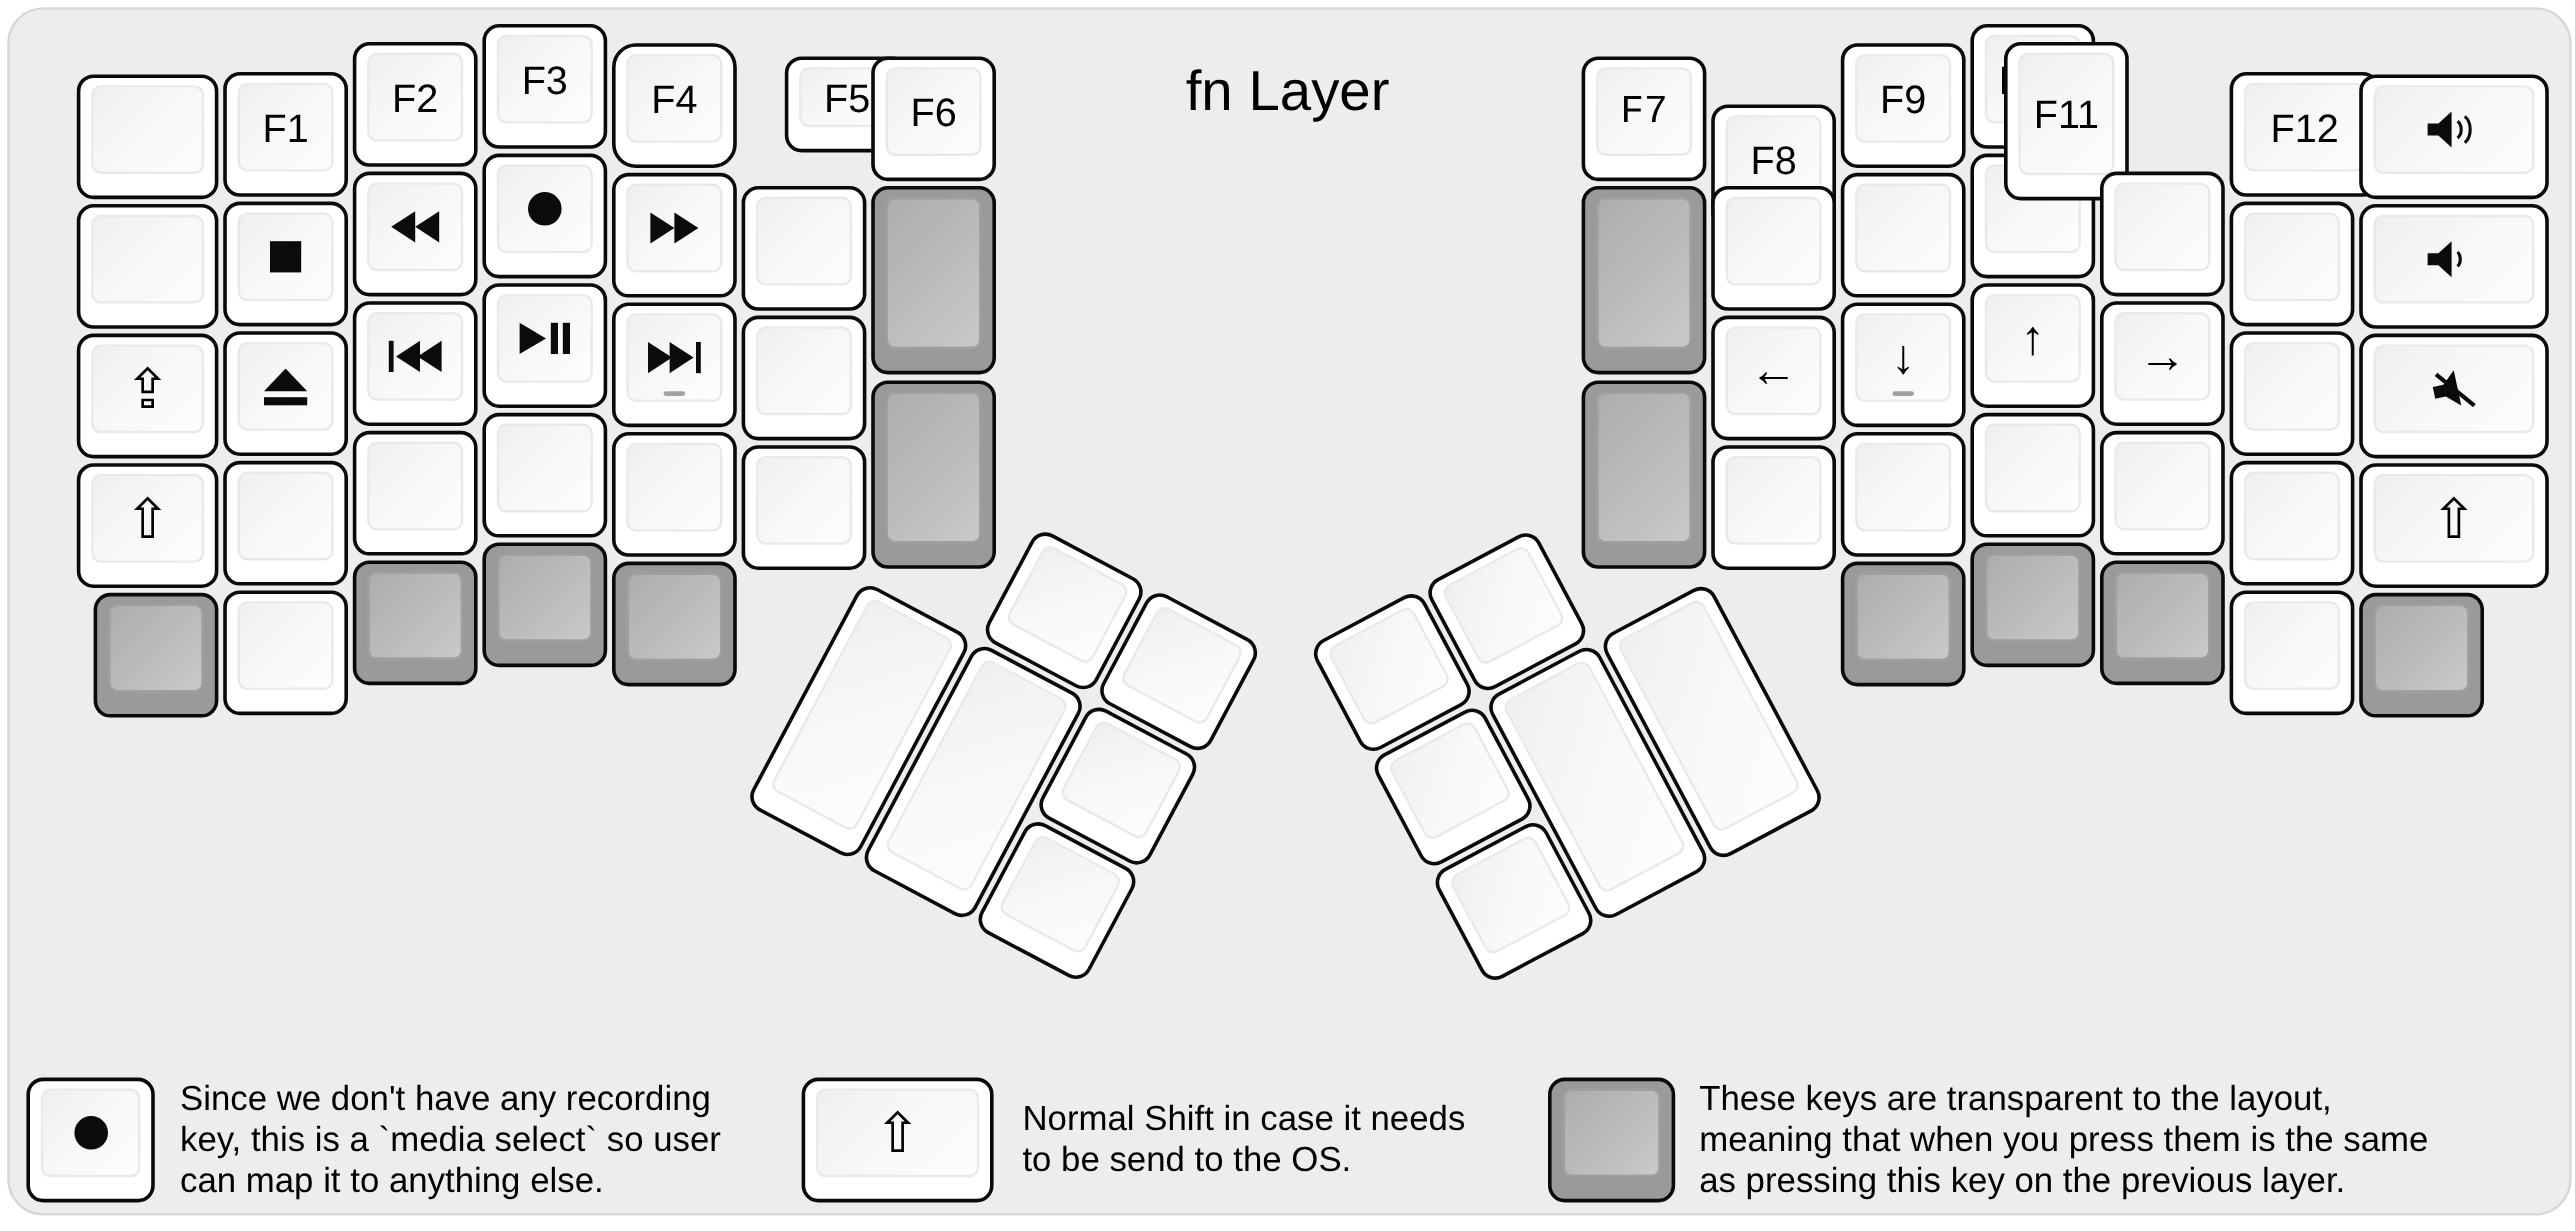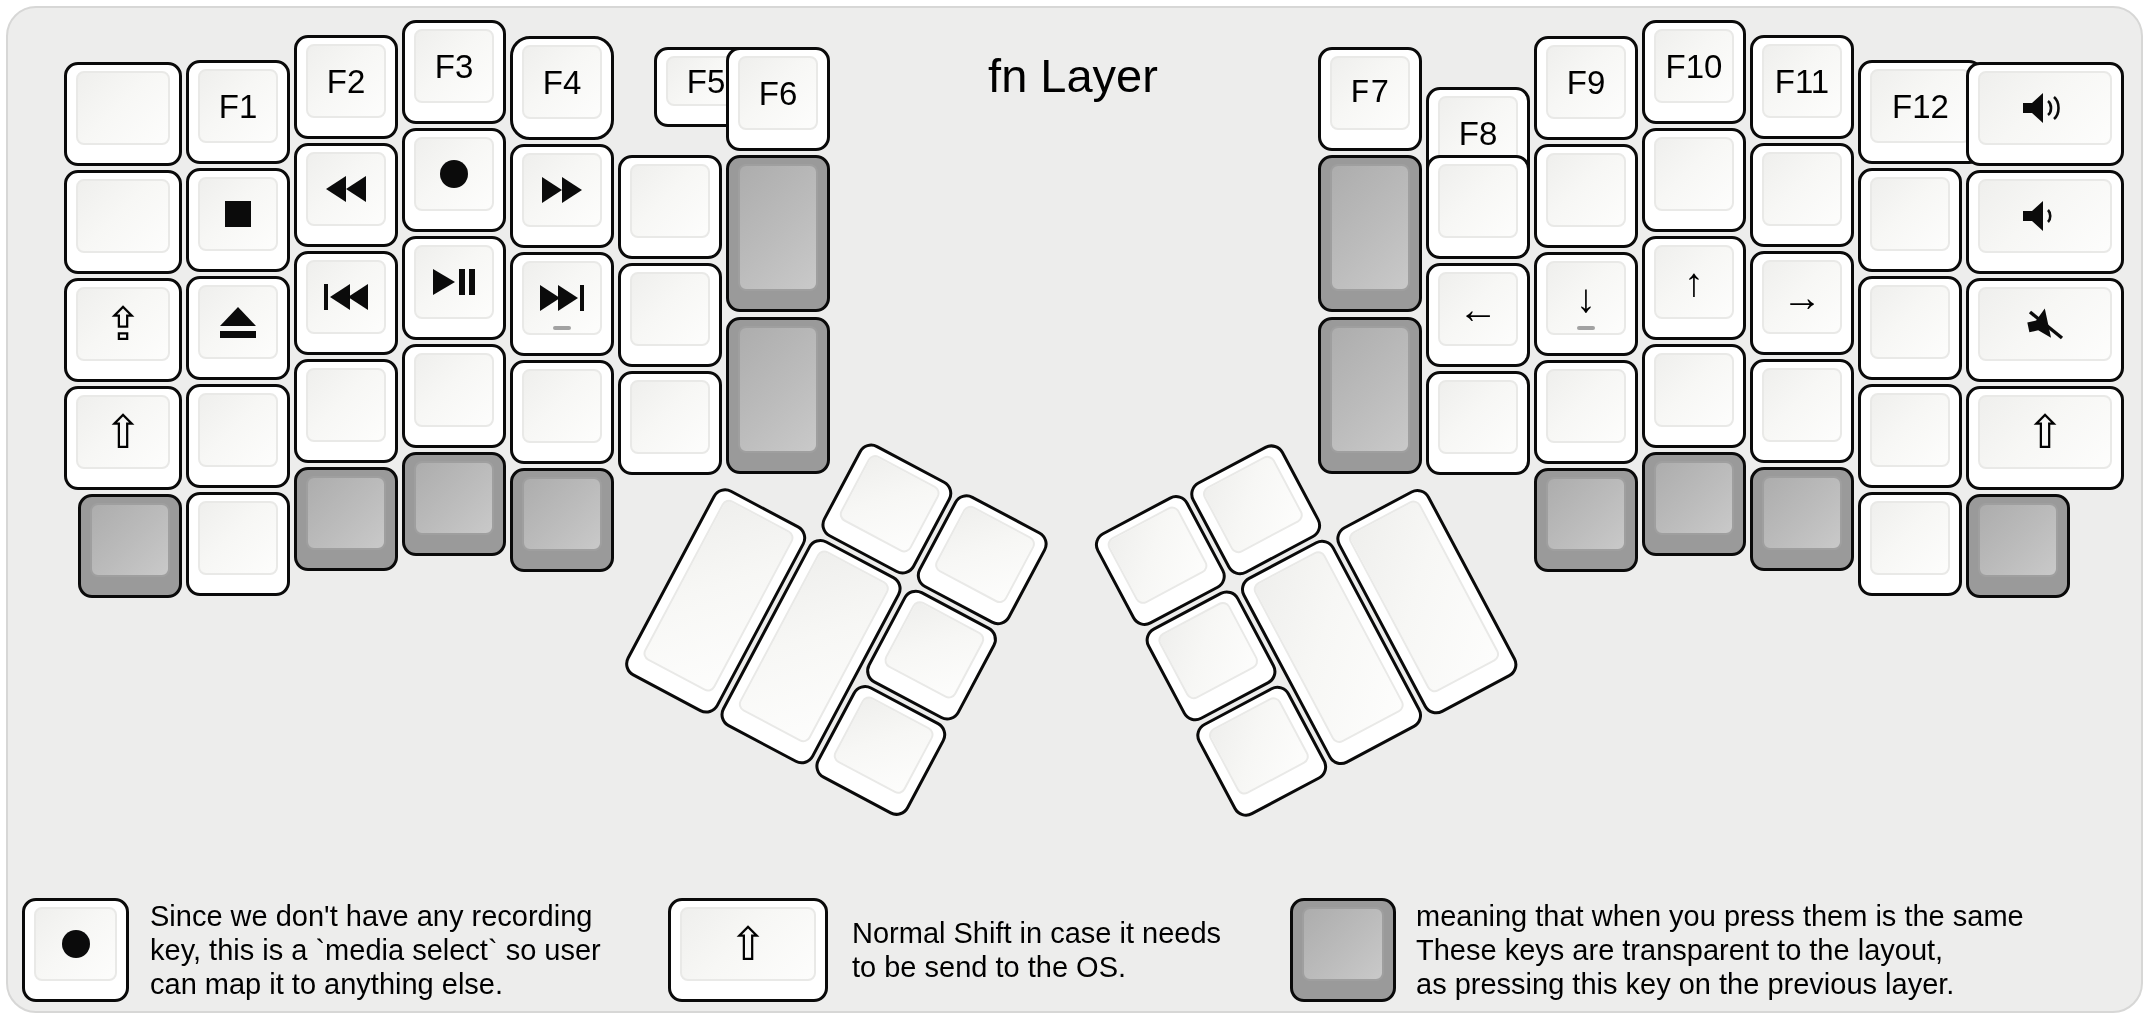--- a/index.html
+++ b/index.html
@@ -291,21 +291,21 @@
       <div class="key-label fs-arrow">
         <span>↑</span>
       </div>
     </div>
     <div class="key white" style="left: 1642px; top: 344px; width: 104px; height: 104px;">
       <div class="key-inner"></div>
     </div>
     <div class="key gray" style="left: 1642px; top: 452px; width: 104px; height: 104px;">
       <div class="key-inner"></div>
     </div>
-    <div class="key white" style="left: 1750px; top: 35px; width: 104px; height: 104px;">
+    <div class="key white" style="left: 1670px; top: 35px; width: 104px; height: 132px;">
       <div class="key-inner"></div>
       <div class="key-label fs-label">F11</div>
     </div>
     <div class="key white" style="left: 1750px; top: 143px; width: 104px; height: 104px;">
       <div class="key-inner"></div>
     </div>
     <div class="key white" style="left: 1750px; top: 251px; width: 104px; height: 104px;">
       <div class="key-inner"></div>
       <div class="key-label fs-arrow">
         <span>→</span>
@@ -442,17 +442,17 @@
       </div>
     </div>
     <div class="legend-text" style="left: 852px; top: 916px;">
       <div>Normal Shift in case it needs</div>
       <div>to be send to the OS.</div>
     </div>
     <div class="key gray" style="left: 1290px; top: 898px; width: 106px; height: 104px;">
       <div class="key-inner"></div>
     </div>
     <div class="legend-text" style="left: 1416px; top: 899px;">
+      <div>These keys are transparent to the layout,</div>
       <div>meaning that when you press them is the same</div>
-      <div>These keys are transparent to the layout,</div>
       <div>as pressing this key on the previous layer.</div>
     </div>
   </div>
 
 </body></html>

